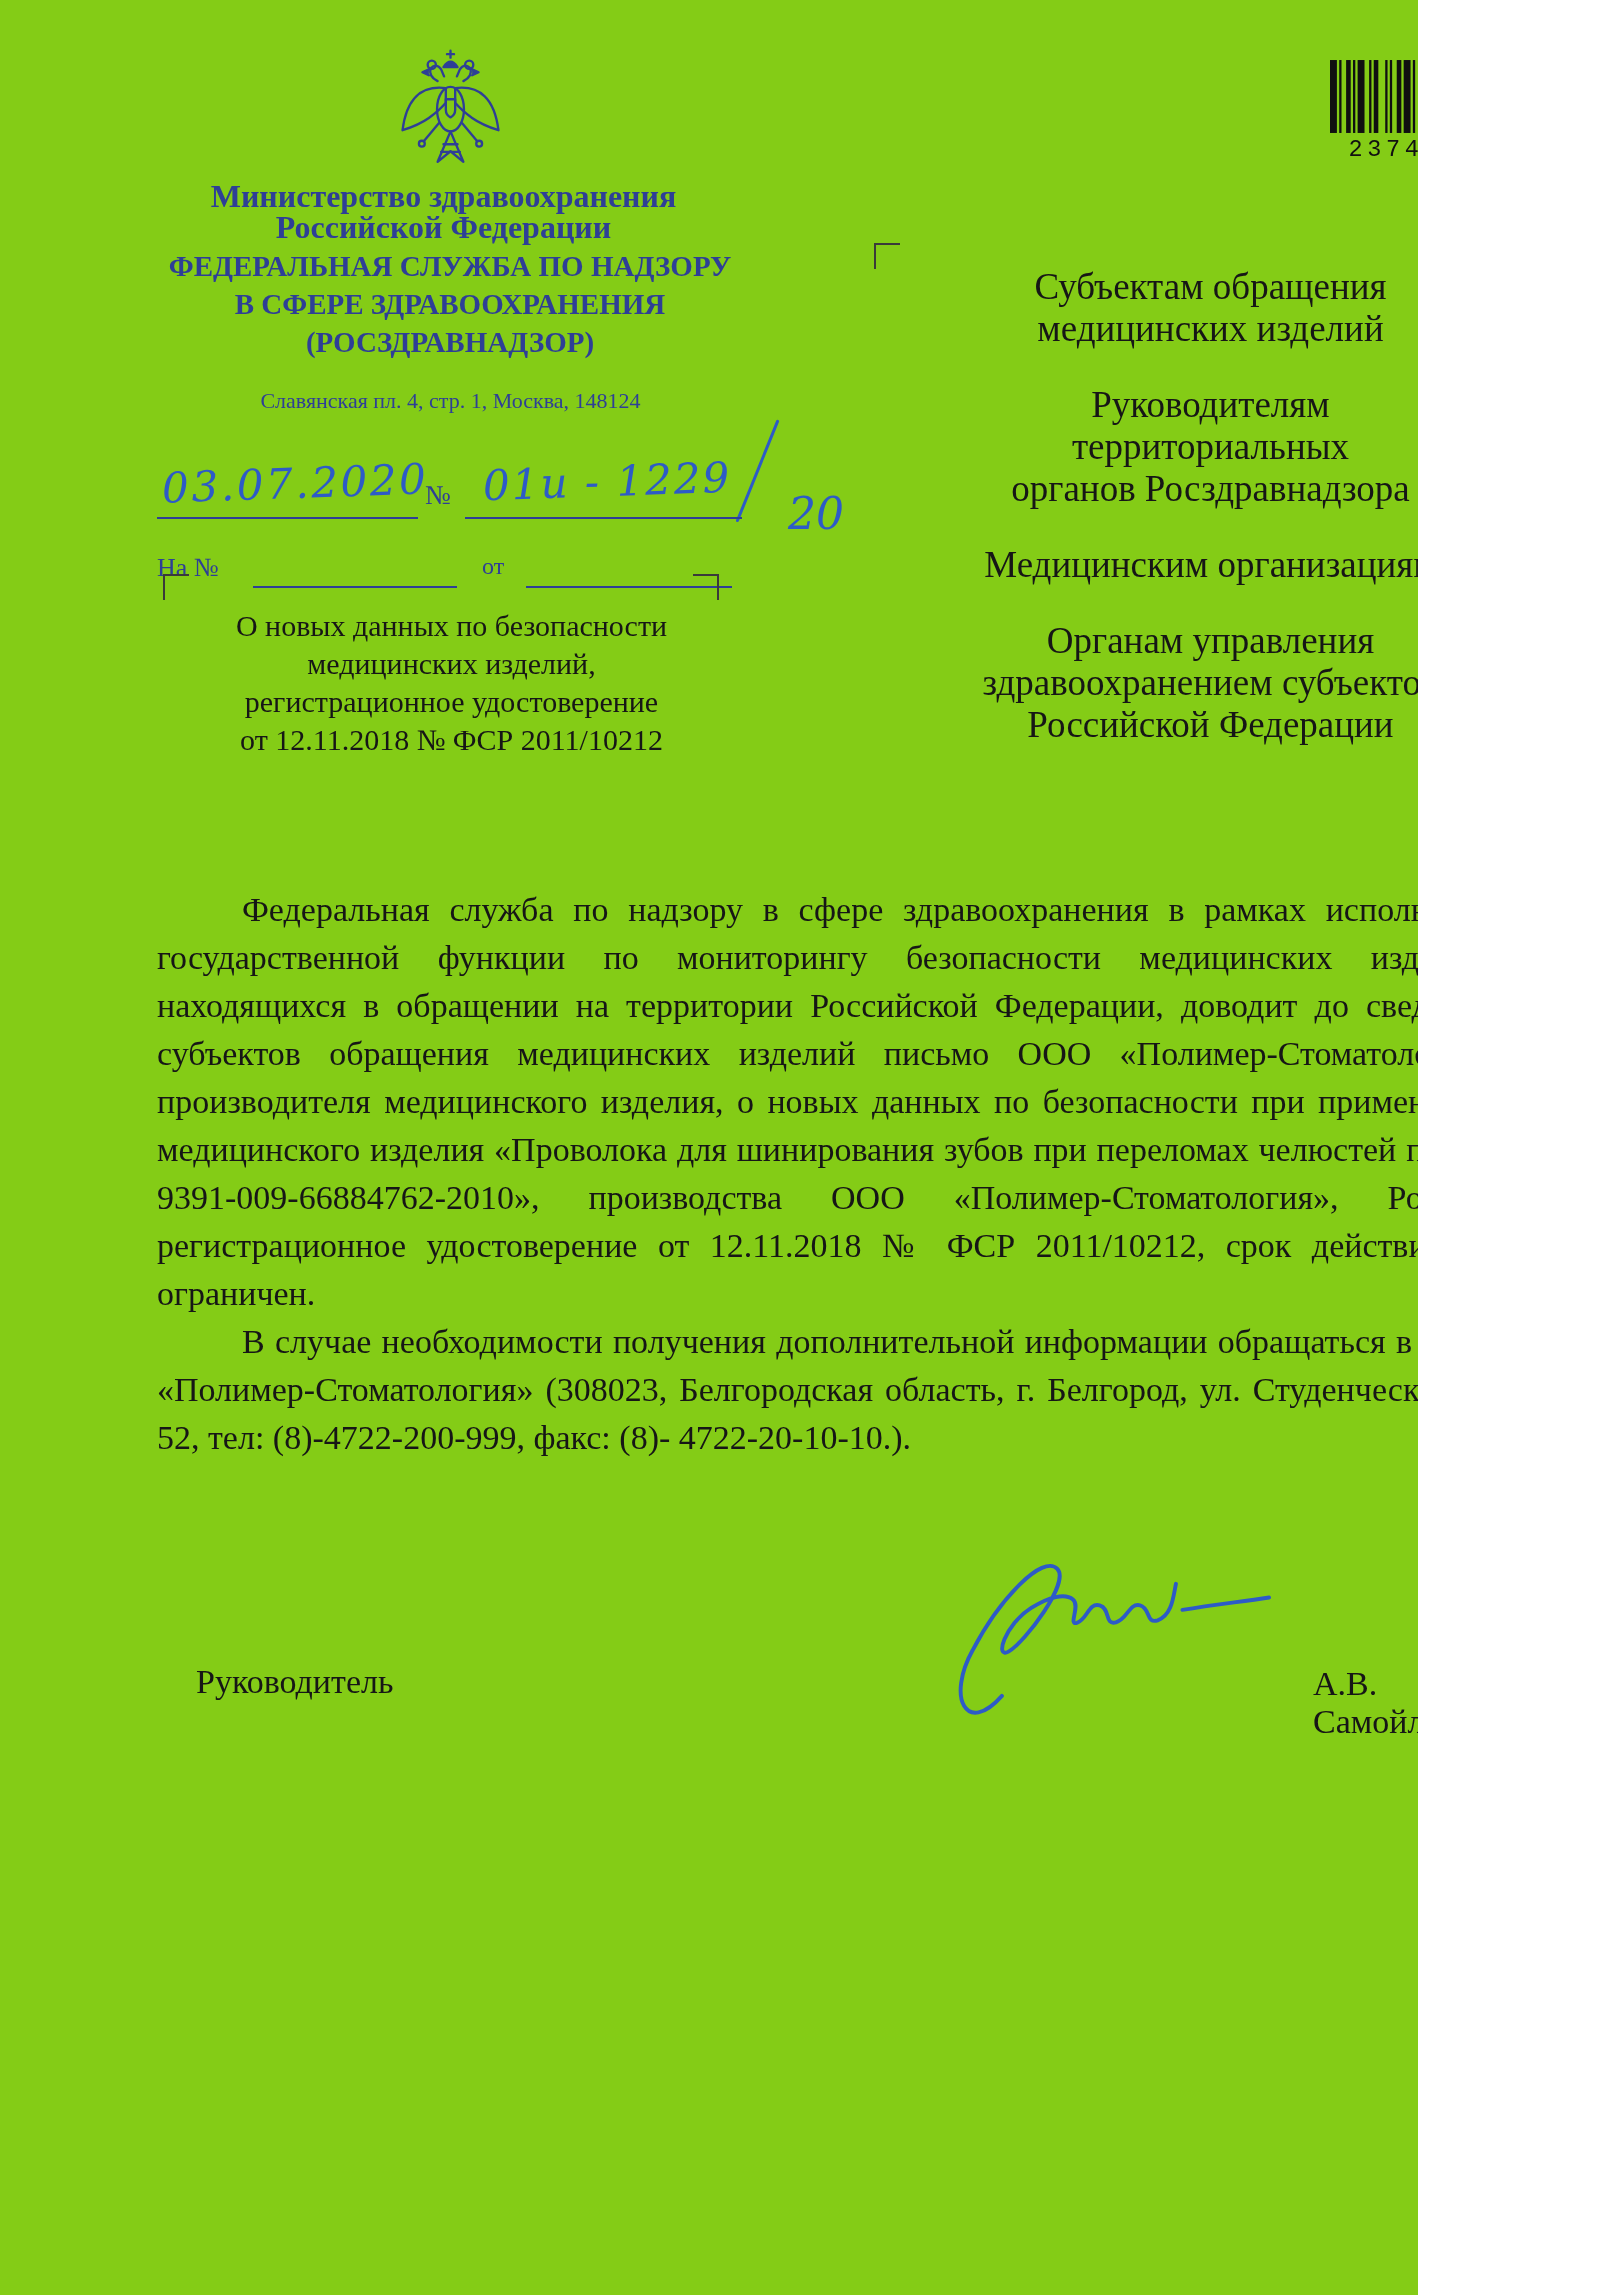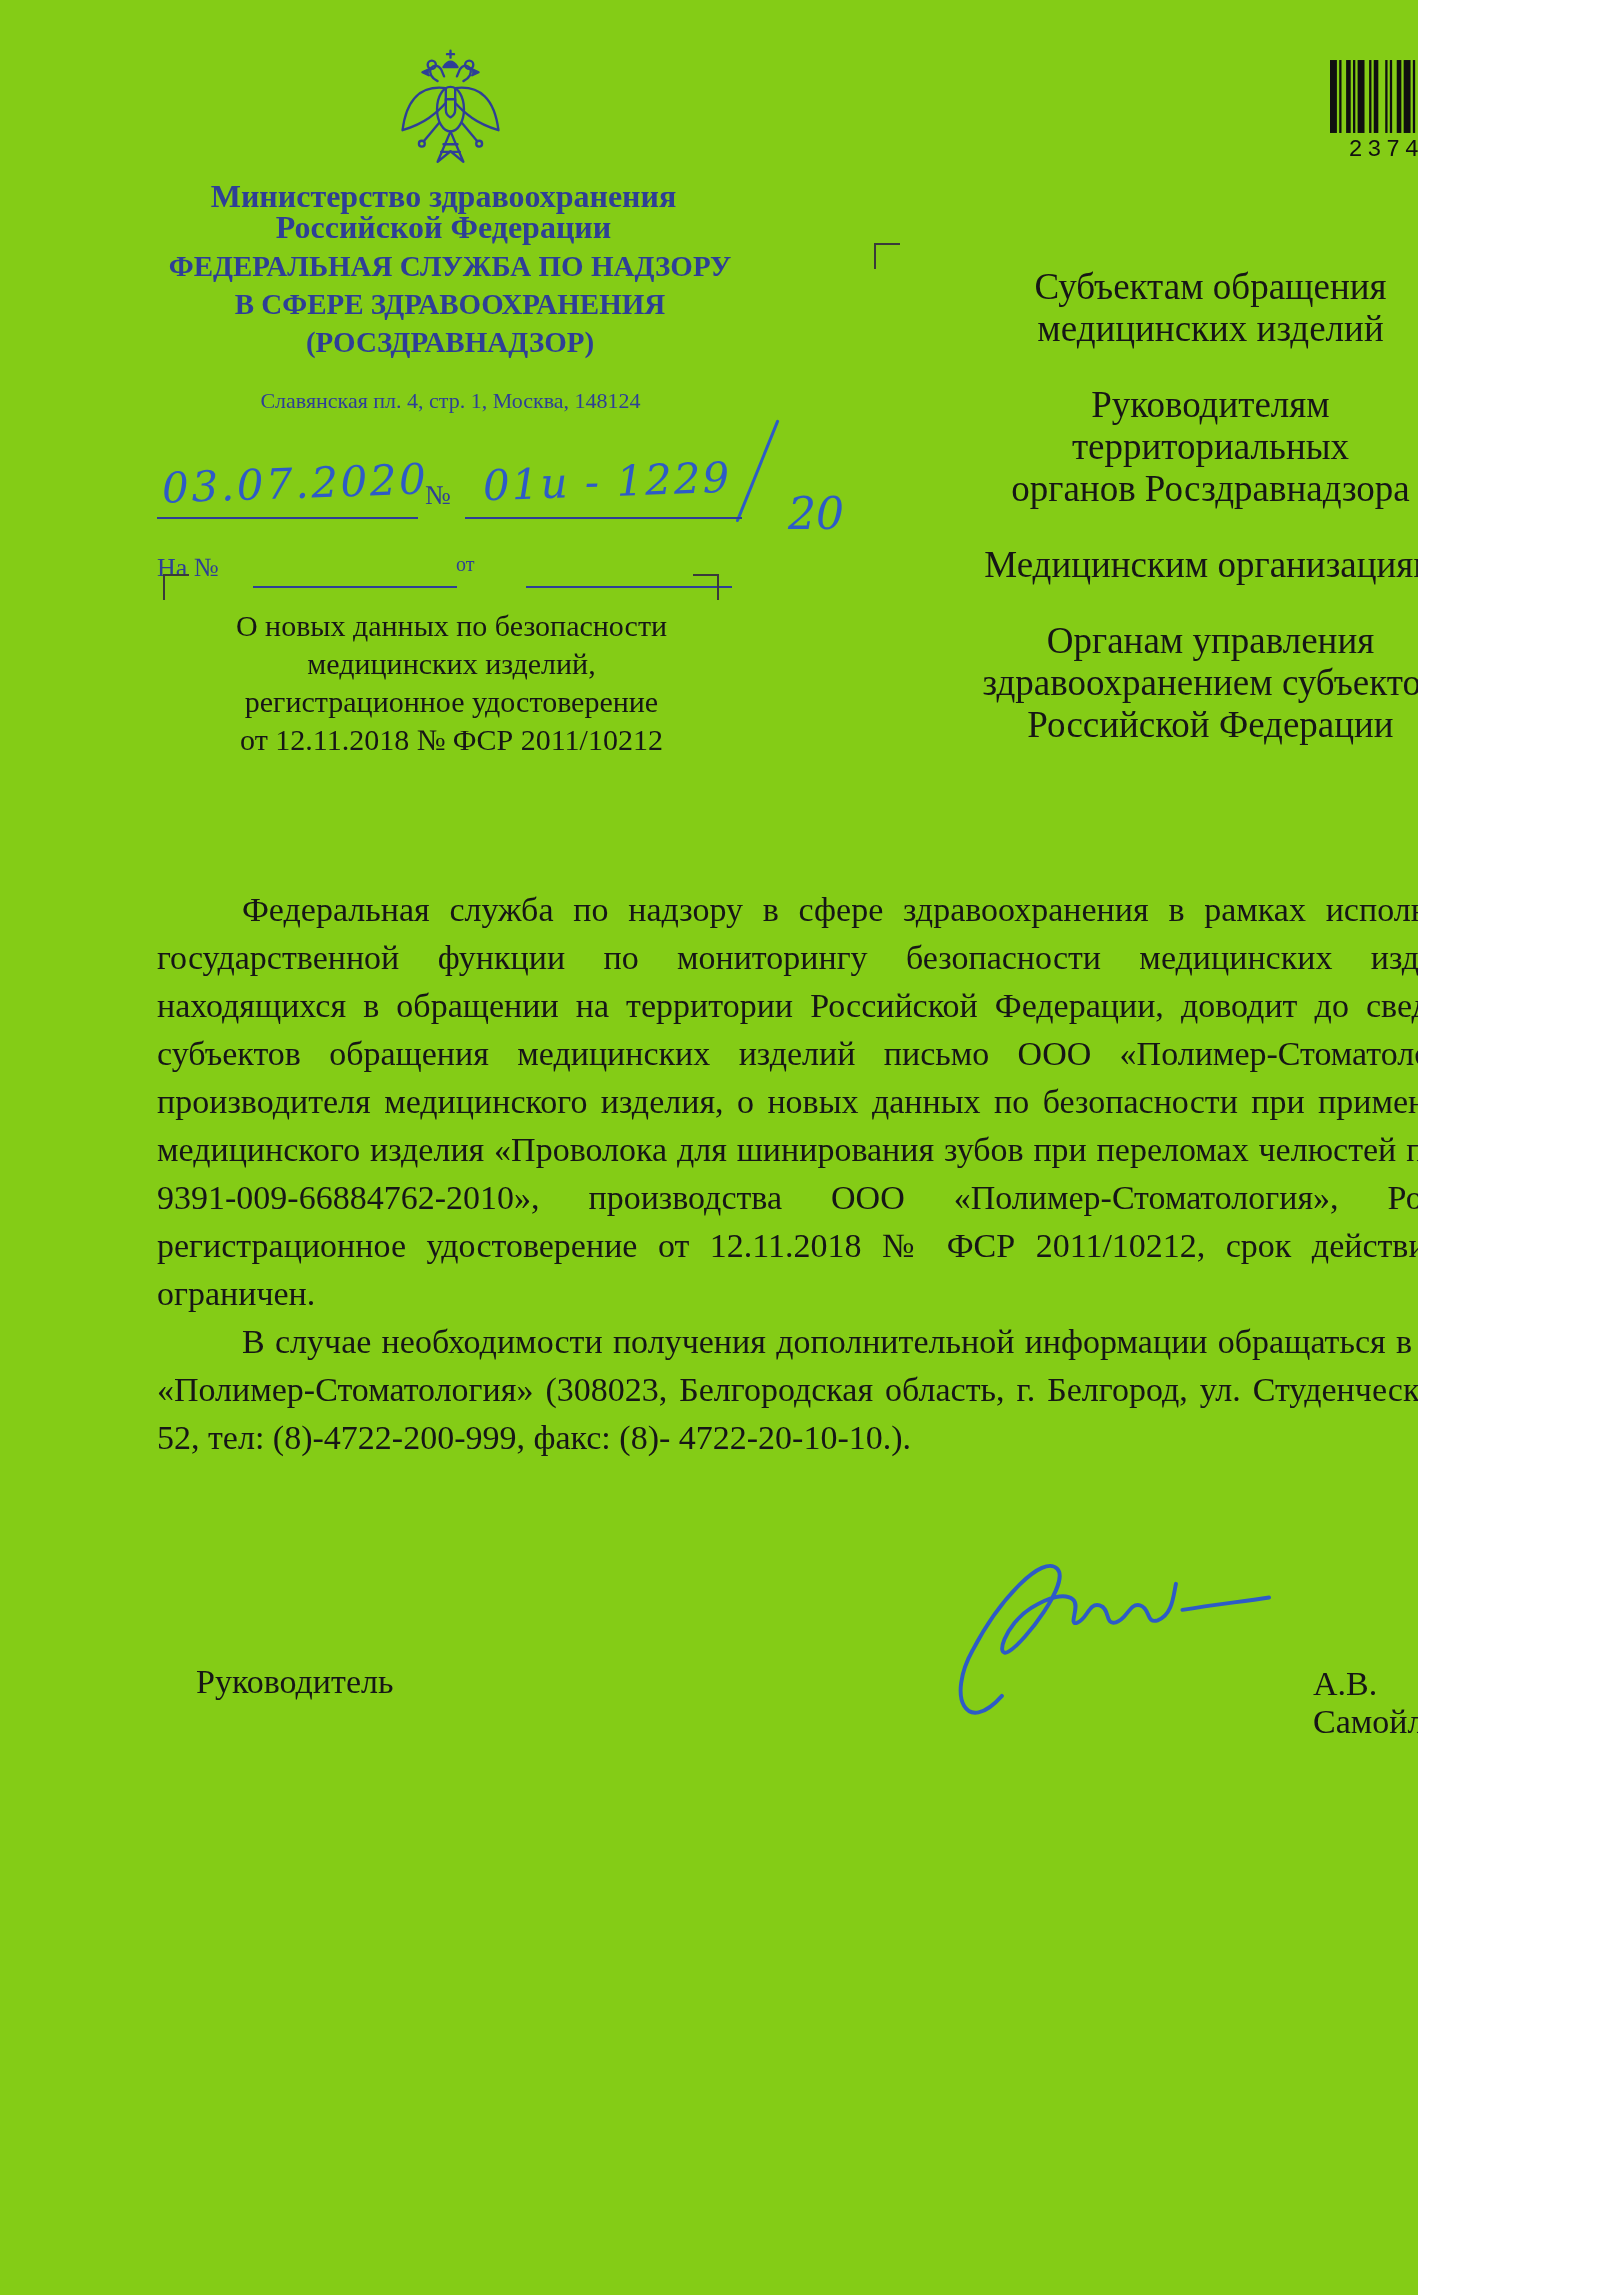--- a/index.html
+++ b/index.html
@@ -43,21 +43,21 @@
   }
   .hw-date{left:162px;top:459px;font-size:42px;letter-spacing:2.6px;transform:rotate(-2deg);}
   .no-sign{left:425px;top:480px;font-size:27px;}
   .hw-number{left:483px;top:457px;font-size:42px;letter-spacing:2px;transform:rotate(-2deg);}
   .hw-slash{left:756px;top:416px;width:3.3px;height:110px;background:var(--ink);transform:rotate(22deg);border-radius:2px;}
   .hw-suffix{left:788px;top:488px;font-size:44px;}
   .rule{height:0;border-bottom:2px solid var(--blue);}
   .rule-date{left:157px;top:517px;width:261px;}
   .rule-number{left:465px;top:517px;width:277px;}
   .na-label{left:157px;top:553px;font-size:26px;}
-  .ot-label{left:456px;top:553px;font-size:20px;}
+  .ot-label{left:482px;top:553px;font-size:24px;}
   .rule-na{left:253px;top:586px;width:204px;}
   .rule-ot{left:526px;top:586px;width:206px;}
 
   
   .corner{width:23.5px;height:23.5px;}
   .corner.tl{border-top:2px solid #3a3a3a;border-left:2px solid #3a3a3a;}
   .corner.tr{border-top:2px solid #3a3a3a;border-right:2px solid #3a3a3a;}
   .cm-subj-l{left:163px;top:574px;}
   .cm-subj-r{left:693px;top:574px;}
   .cm-rec-l{left:874px;top:243px;}

